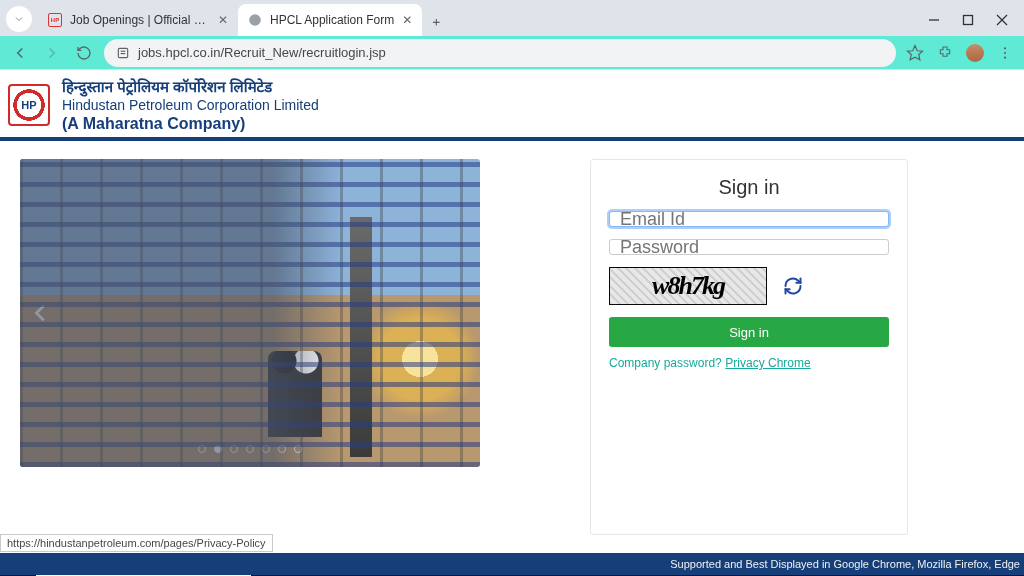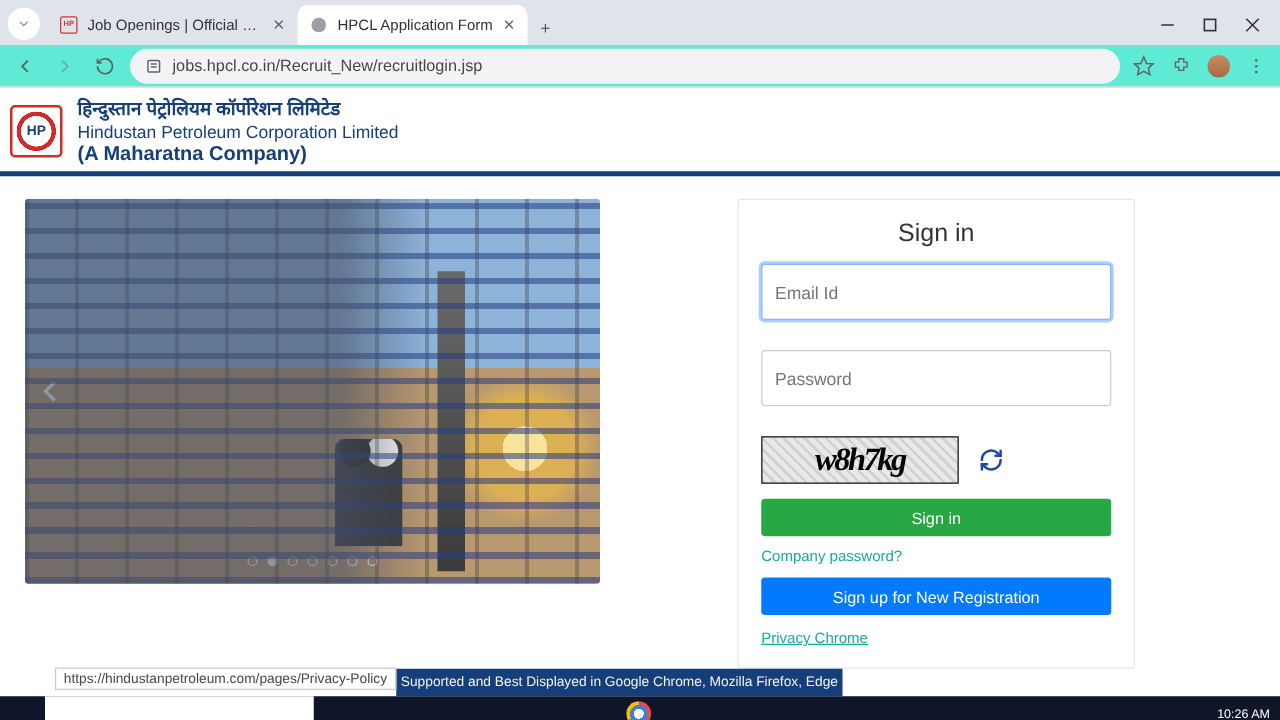--- a/index.html
+++ b/index.html
@@ -52,21 +52,21 @@
     border-radius:8px 8px 0 0;
   }
   .hero .arrow{ position:absolute; top:50%; left:10px; width:22px; height:28px; color:#fff; transform:translateY(-50%); font-size:26px; text-shadow:0 0 4px #000; }
   .hero .dots{ position:absolute; left:50%; bottom:14px; transform:translateX(-50%); display:flex; gap:8px; }
   .hero .dots span{ width:8px; height:8px; border:1px solid #fff; border-radius:50%; display:block; }
   .hero .dots span.active{ background:#fff; }
   
   .login-wrap{ flex:1; display:flex; justify-content:center; }
   .login-card{ width:318px; background:#fff; border:1px solid #e6e6e6; border-radius:3px; padding:16px 18px 28px 18px; }
   .login-card h2{ text-align:center; font-weight:normal; font-size:20px; color:#333; margin-bottom:12px; }
-  .field{ width:100%; height:45px; border:1px solid #ccc; border-radius:3px; padding:0 10px; font-size:14px; margin-bottom:24px; outline:none; }
+  .field{ width:100%; height:16px; border:1px solid #ccc; border-radius:3px; padding:0 10px; font-size:18px; margin-bottom:12px; outline:none; }
   .field.focus{ border:1px solid #86b7fe; box-shadow:0 0 0 2px rgba(71,149,246,0.45); }
   .captcha-row{ display:flex; align-items:center; gap:16px; margin-bottom:12px; }
   .captcha-img{ width:158px; height:38px; border:1px solid #0a0a0a; background:
       repeating-linear-gradient(45deg,#d0d0d0 0 2px,#e8e8e8 2px 6px);
       display:flex; align-items:center; justify-content:center;
       font-family: Georgia, serif; font-size:26px; font-weight:bold; letter-spacing:-2px; color:#000; font-style:italic; }
   .refresh{ width:20px; height:20px; }
   .refresh svg{ display:block; }
   .btn{ width:100%; height:30px; border:none; border-radius:3px; color:#fff; font-size:13px; cursor:pointer; display:flex; align-items:center; justify-content:center; }
   .btn-green{ background:#28a745; margin-bottom:8px; margin-top:2px;}
@@ -235,28 +235,27 @@
               <polyline points="3 21 3 16 8 16"></polyline>
           </svg>
         </div>
       </div>
 
 
       <button class="btn btn-green">Sign in</button>
 
       <a href="#" class="link-teal">Company password?</a>
 
-      <button class="btn btn-blue">Sign up for New Registration</button>
 
       <a href="#" class="link-teal und">Privacy Chrome</a>
     </div>
   </div>
 </div>
 
-<div style="display:flex; flex-direction:row;padding-left:44px;">
+<div style="display:flex; flex-direction:column;">
   <div class="status-link">https://hindustanpetroleum.com/pages/Privacy-Policy</div>
   <div class="compat-bar">Supported and Best Displayed in Google Chrome, Mozilla Firefox, Edge</div>
 </div>
 
 <div class="taskbar">
   <div class="tb-left">
     <div class="start">
       
     </div>
     <div class="search">

